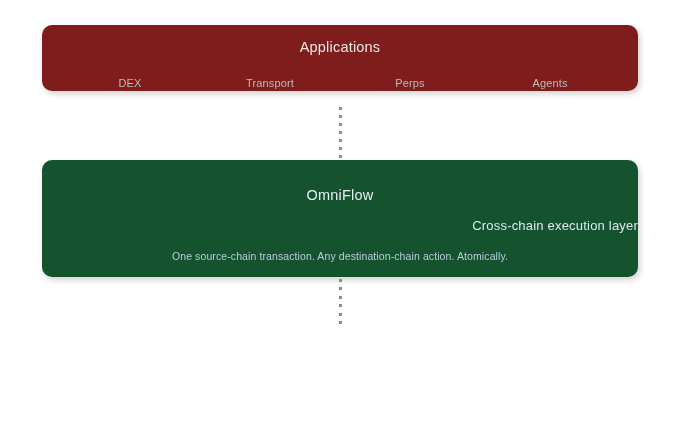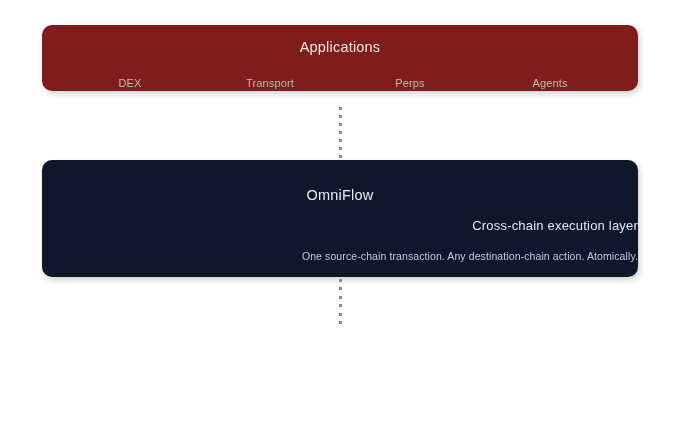--- a/index.html
+++ b/index.html
@@ -33,21 +33,21 @@
   }
 
   .panel-apps {
     top: 0;
     height: 66px;
     background: #7f1d1d;
   }
   .panel-core {
     top: 135px;
     height: 117px;
-    background: #0f172a;
+    background: #14532d;
   }
   .panel-transport {
     top: 301px;
     height: 86px;
     background: #47473f;
   }
 
   .panel-title {
     position: absolute;
     left: 0;
@@ -78,21 +78,21 @@
     text-align: right;
     top: 58px;
     color: #dfe9f3;
     font-size: 13px;
     letter-spacing: 0.2px;
   }
   .core-tagline {
     position: absolute;
     left: 0;
     width: 100%;
-    text-align: right;
+    text-align: center;
     top: 90px;
     color: #b9ccdf;
     font-size: 10.5px;
     letter-spacing: 0.1px;
   }
 
   .chip-row {
     position: absolute;
     left: 0;
     width: 100%;

